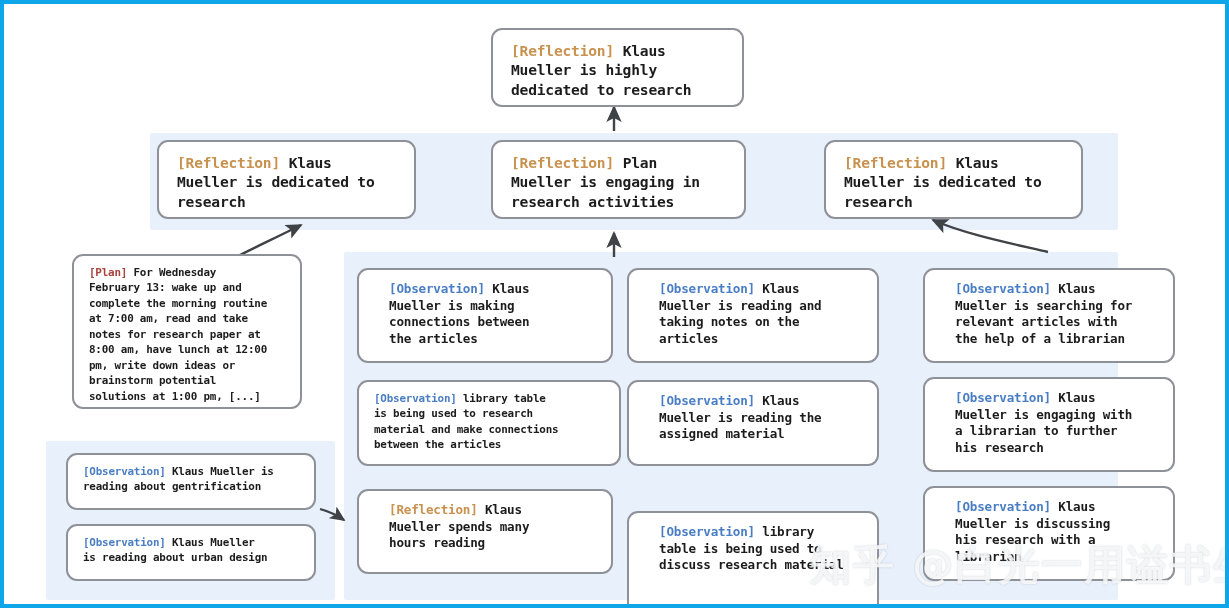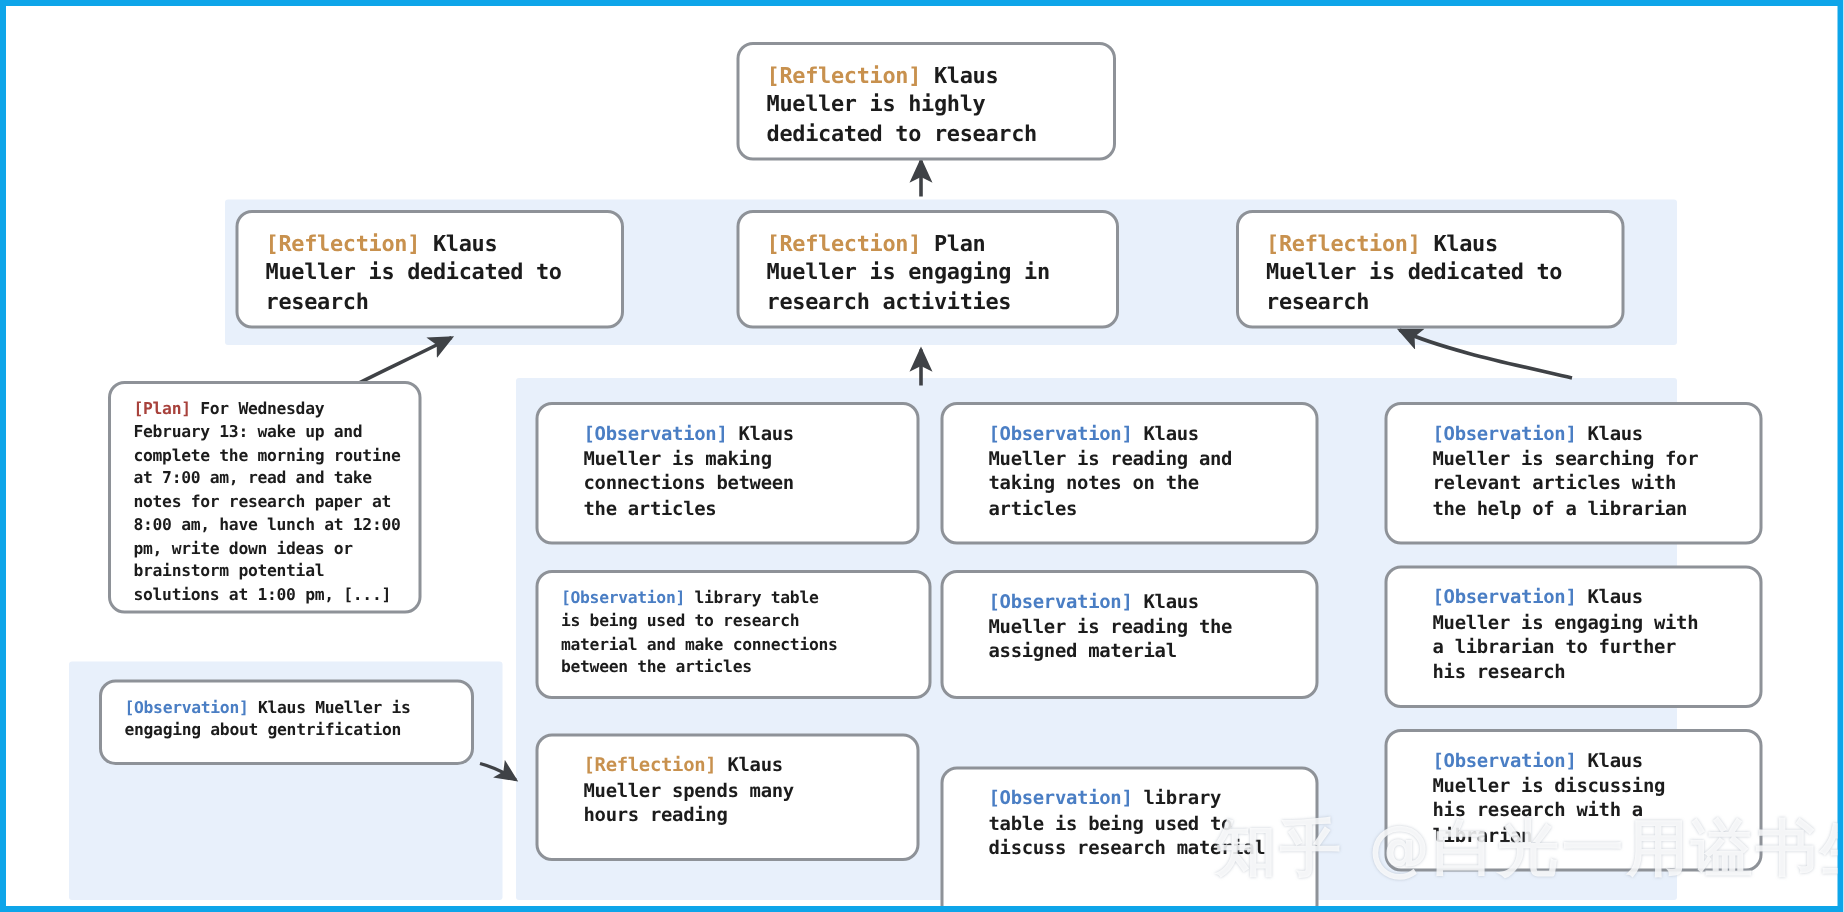--- a/index.html
+++ b/index.html
@@ -109,33 +109,35 @@
 research</span></div>
 
   <div class="card fs-15" style="left:487px; top:136px; width:255px; height:79px;"><span class="tag tag-reflection">[Reflection]</span><span> Plan
 Mueller is engaging in
 research activities</span></div>
 
   <div class="card fs-15" style="left:820px; top:136px; width:259px; height:79px;"><span class="tag tag-reflection">[Reflection]</span><span> Klaus
 Mueller is dedicated to
 research</span></div>
 
-  <div class="card fs-11" style="left:68px; top:250px; width:209px; height:155px;"><span class="tag tag-plan">[Plan]</span><span> For Wednesday
+  <div class="card fs-11" style="left:68px; top:250px; width:230px; height:155px;"><span class="tag tag-plan">[Plan]</span><span> For Wednesday
 February 13: wake up and
 complete the morning routine
 at 7:00 am, read and take
 notes for research paper at
 8:00 am, have lunch at 12:00
 pm, write down ideas or
 brainstorm potential
 solutions at 1:00 pm, [...]</span></div>
 
   <div class="card fs-11" style="left:62px; top:449px; width:250px; height:57px;"><span class="tag tag-observation">[Observation]</span><span> Klaus Mueller is
-engaging about gentrification</span></div>
+reading about gentrification</span></div>
 
+  <div class="card fs-11" style="left:62px; top:520px; width:250px; height:57px;"><span class="tag tag-observation">[Observation]</span><span> Klaus Mueller
+is reading about urban design</span></div>
 
   <div class="card fs-13" style="left:353px; top:264px; width:256px; height:95px;"><span class="tag tag-observation">[Observation]</span><span> Klaus
 Mueller is making
 connections between
 the articles</span></div>
 
   <div class="card fs-11" style="left:353px; top:376px; width:264px; height:86px;"><span class="tag tag-observation">[Observation]</span><span> library table
 is being used to research
 material and make connections
 between the articles</span></div>

